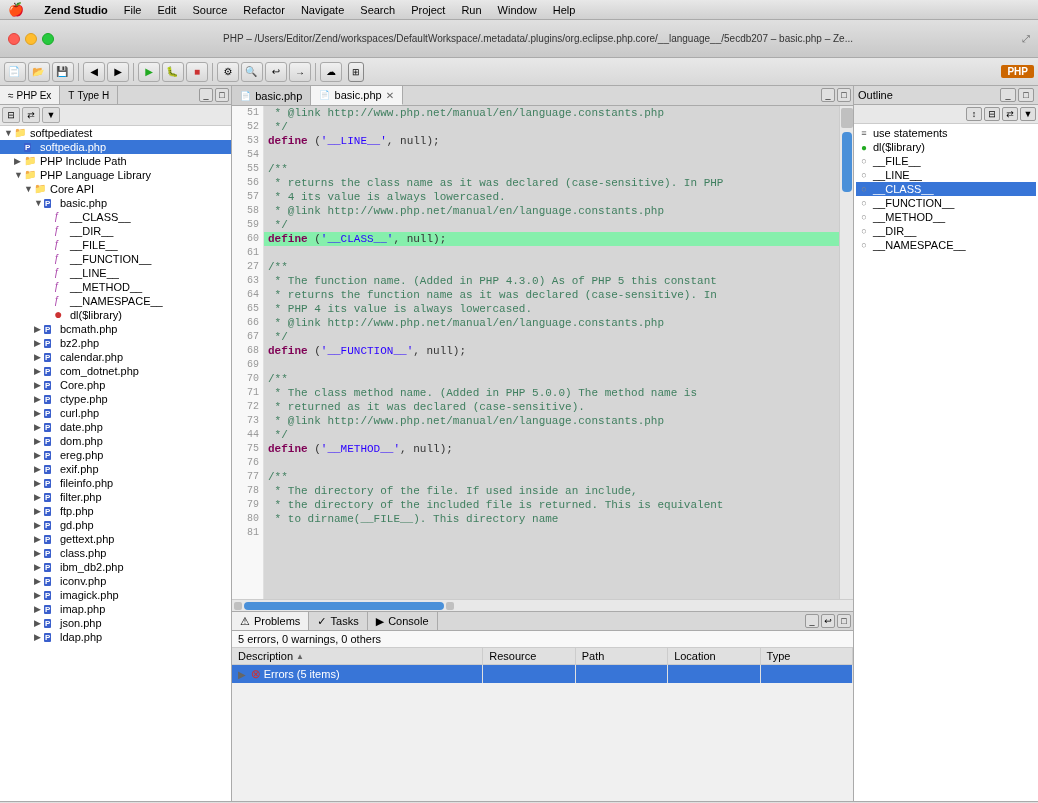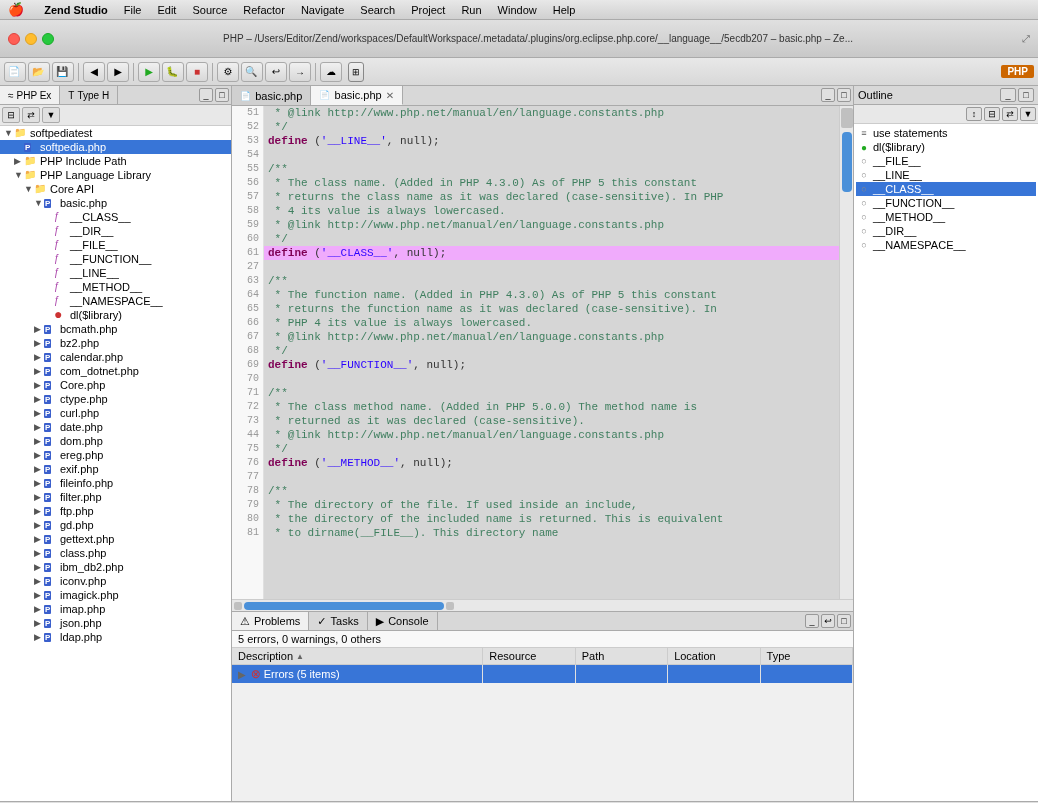--- a/index.html
+++ b/index.html
@@ -84,21 +84,21 @@
     
     .editor-tabs { display: flex; align-items: stretch; background: #d8d8d8; border-bottom: 1px solid #aaa; min-height: 20px; }
     .editor-tab { display: flex; align-items: center; padding: 2px 8px; font-size: 11px; border-right: 1px solid #aaa; cursor: pointer; gap: 4px; background: #d0d0d0; }
     .editor-tab.active { background: #f5f5f5; border-bottom: 1px solid #f5f5f5; }
     .editor-tab .close-btn { font-size: 10px; color: #666; }
     .tab-controls { margin-left: auto; display: flex; gap: 2px; padding: 2px; }
     .tab-ctrl-btn { width: 14px; height: 14px; font-size: 9px; display: flex; align-items: center; justify-content: center; cursor: pointer; border: 1px solid #999; background: #e0e0e0; border-radius: 2px; }
     .line-numbers { width: 32px; background: #f8f8f8; border-right: 1px solid #e0e0e0; padding: 0; overflow: hidden; flex-shrink: 0; }
     .line-number { height: 14px; font-size: 10px; color: #999; text-align: right; padding-right: 4px; line-height: 14px; font-family: 'Courier New', monospace; }
     .code-line { height: 14px; font-size: 11px; font-family: 'Courier New', monospace; line-height: 14px; padding-left: 4px; white-space: pre; color: #333; }
-    .code-line.highlighted { background: #f0abfc; }
+    .code-line.highlighted { background: #86efac; }
     .scrollbar-h { height: 12px; background: #e8e8e8; border-top: 1px solid #ccc; display: flex; align-items: center; padding: 0 2px; }
     .scrollbar-thumb-h { height: 8px; width: 200px; background: #4a90d9; border-radius: 4px; }
     .scrollbar-v { width: 14px; background: #e8e8e8; border-left: 1px solid #ccc; display: flex; flex-direction: column; }
     .scrollbar-thumb-v { width: 10px; height: 60px; background: #4a90d9; border-radius: 4px; margin: 2px auto; }
 
     
     .right-panel {
       width: 185px; display: flex; flex-direction: column;
       background: #f0f0f0; border-left: 1px solid #aaa;
     }
@@ -511,21 +511,20 @@
               <div class="line-number">79</div>
               <div class="line-number">80</div>
               <div class="line-number">81</div>
             </div>
           <div class="code-scroll" id="code-area">
               <div class="code-line"><span style="color:#3f7f5f;"> * @link http://www.php.net/manual/en/language.constants.php</span></div>
               <div class="code-line"><span style="color:#3f7f5f;"> */</span></div>
               <div class="code-line"><span style="color:#7f0055;font-weight:bold;">define</span> (<span style="color:#2a00ff;">'__LINE__'</span>, null);</div>
               <div class="code-line"></div>
               <div class="code-line"><span style="color:#3f7f5f;">/**</span></div>
-              <div class="code-line"><span style="color:#3f7f5f;"> * The class name. (Added in PHP 4.3.0) As of PHP 5 this constant</span></div>
               <div class="code-line"><span style="color:#3f7f5f;margin-top:44px;"> * returns the class name as it was declared (case-sensitive). In PHP</span></div>
               <div class="code-line"><span style="color:#3f7f5f;"> * 4 its value is always lowercased.</span></div>
               <div class="code-line"><span style="color:#3f7f5f;"> * @link http://www.php.net/manual/en/language.constants.php</span></div>
               <div class="code-line"><span style="color:#3f7f5f;"> */</span></div>
               <div class="code-line highlighted"><span style="color:#7f0055;font-weight:bold;">define</span> (<span style="color:#2a00ff;">'__CLASS__'</span>, null);</div>
               <div class="code-line"></div>
               <div class="code-line"><span style="color:#3f7f5f;">/**</span></div>
               <div class="code-line"><span style="color:#3f7f5f;"> * The function name. (Added in PHP 4.3.0) As of PHP 5 this constant</span></div>
               <div class="code-line"><span style="color:#3f7f5f;"> * returns the function name as it was declared (case-sensitive). In</span></div>
               <div class="code-line"><span style="color:#3f7f5f;"> * PHP 4 its value is always lowercased.</span></div>
@@ -535,21 +534,21 @@
               <div class="code-line"></div>
               <div class="code-line"><span style="color:#3f7f5f;">/**</span></div>
               <div class="code-line"><span style="color:#3f7f5f;"> * The class method name. (Added in PHP 5.0.0) The method name is</span></div>
               <div class="code-line"><span style="color:#3f7f5f;"> * returned as it was declared (case-sensitive).</span></div>
               <div class="code-line"><span style="color:#3f7f5f;"> * @link http://www.php.net/manual/en/language.constants.php</span></div>
               <div class="code-line"><span style="color:#3f7f5f;"> */</span></div>
               <div class="code-line"><span style="color:#7f0055;font-weight:bold;">define</span> (<span style="color:#2a00ff;">'__METHOD__'</span>, null);</div>
               <div class="code-line"></div>
               <div class="code-line"><span style="color:#3f7f5f;">/**</span></div>
               <div class="code-line"><span style="color:#3f7f5f;"> * The directory of the file. If used inside an include,</span></div>
-              <div class="code-line"><span style="color:#3f7f5f;"> * the directory of the included name is returned. This is equivalent</span></div>
+              <div class="code-line"><span style="color:#3f7f5f;"> * the directory of the included file is returned. This is equivalent</span></div>
               <div class="code-line"><span style="color:#3f7f5f;"> * to dirname(__FILE__). This directory name</span></div>
             </div>
           <div class="scrollbar-v">
             <div style="width:12px; height:20px; background:#c0c0c0; margin:2px auto; border-radius:2px; cursor:pointer;"></div>
             <div class="scrollbar-thumb-v"></div>
           </div>
         </div>
         <div class="scrollbar-h">
           <div style="width:8px; height:8px; background:#c0c0c0; border-radius:2px; margin-right:2px; cursor:pointer;"></div>
           <div class="scrollbar-thumb-h"></div>

